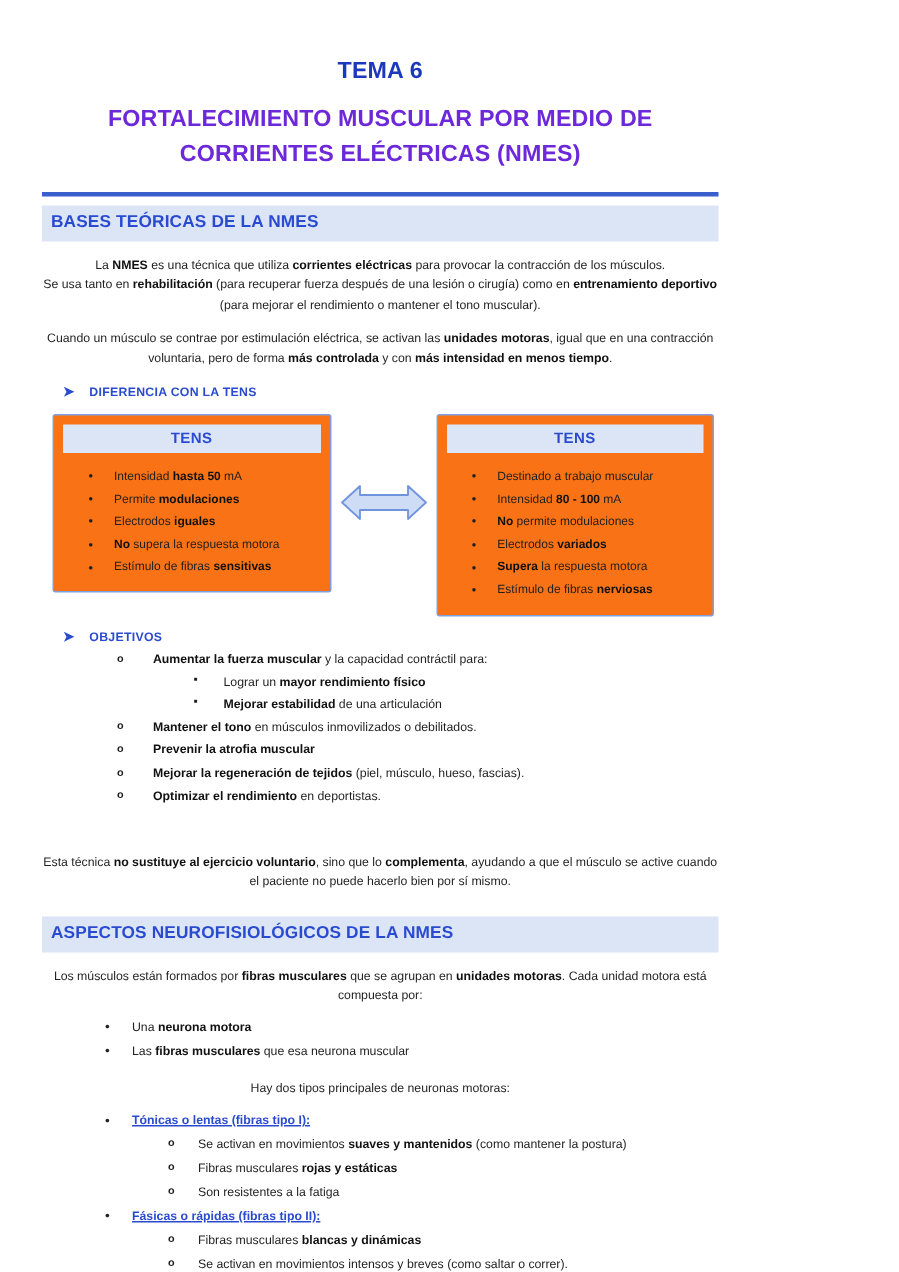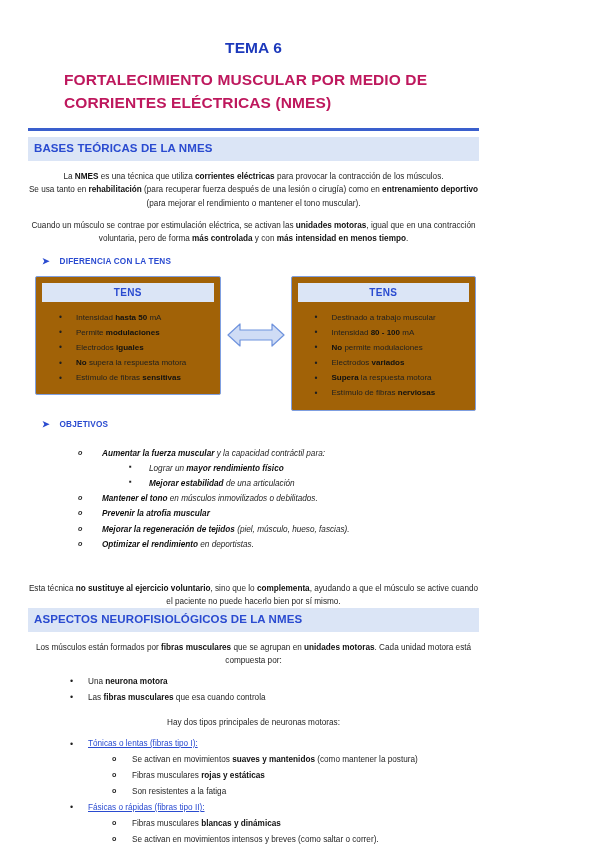--- a/index.html
+++ b/index.html
@@ -27,22 +27,22 @@
   .doc-title {
     text-align: center;
     color: #1c39bb;
     font-weight: bold;
     font-size: 15.5px;
     letter-spacing: 0.1px;
     margin: 10px 0 0 0;
     line-height: 1.25;
   }
   .doc-subtitle {
-    text-align: left;
-    color: #be185d;
+    text-align: center;
+    color: #6d28d9;
     font-weight: bold;
     font-size: 15.5px;
     line-height: 1.45;
     margin: 12px 36px 0 36px;
     letter-spacing: 0.1px;
   }
   .title-rule {
     height: 3px;
     background: #3a5fcd;
     margin: 14px 0 0 0;
@@ -96,21 +96,21 @@
     display: flex;
     align-items: flex-start;
     margin-top: 10px;
     gap: 0;
   }
   .cbox {
     border: 1.3px solid #7f9fe0;
     border-radius: 2px;
     padding: 6px 6px 9px 6px;
     box-sizing: border-box;
-    background: #a16207;
+    background: #f97316;
   }
   .cbox.left  { width: 228px; margin-left: 7px; }
   .cbox.right { width: 228px; margin-left: auto; margin-right: 3px; }
   .cbox-title {
     background: #dbe5f6;
     color: #2a4bd0;
     font-weight: bold;
     font-size: 10px;
     text-align: center;
     padding: 4px 0 4px 0;
@@ -142,24 +142,23 @@
     margin: 44px 0 0 0;
     display: flex;
     align-items: center;
     justify-content: center;
     width: 70px;
   }
   .mid-arrow svg { display: block; }
 
   
   ul.lvl2 {
-    margin: 17px 0 0 0;
+    margin: 3px 0 0 0;
     padding-left: 74px;
     list-style: none;
-    font-style: italic;
   }
   ul.lvl2 > li {
     font-size: 8.2px;
     line-height: 1.85;
     position: relative;
     color: #1f1f1f;
   }
   ul.lvl2 > li::before {
     content: "o";
     position: absolute;
@@ -205,21 +204,21 @@
     position: absolute;
     left: -18px;
     top: -0.5px;
     font-size: 9px;
     color: #1f1f1f;
   }
   ul.disc.fibers { margin-top: 7px; }
   .fiber-link {
     color: #2a4bd0;
     text-decoration: underline;
-    font-weight: normal;
+    font-weight: bold;
   }
   ul.circ {
     margin: 0;
     padding-left: 44px;
     list-style: none;
   }
   ul.circ > li {
     font-size: 8.2px;
     line-height: 1.95;
     position: relative;
@@ -316,29 +315,29 @@
     <li><b>Mantener el tono</b><span> en músculos inmovilizados o debilitados.</span></li>
     <li><b>Prevenir la atrofia muscular</b><span></span></li>
     <li><b>Mejorar la regeneración de tejidos</b><span> (piel, músculo, hueso, fascias).</span></li>
     <li><b>Optimizar el rendimiento</b><span> en deportistas.</span></li>
   </ul>
 
   <p class="body" style="margin-top:30px;">
     <span>Esta técnica </span><b>no sustituye al ejercicio voluntario</b><span>, sino que lo </span><b>complementa</b><span>, ayudando a que el músculo se active cuando el paciente no puede hacerlo bien por sí mismo.</span>
   </p>
 
-  <div class="section-bar" style="margin-top:0;">ASPECTOS NEUROFISIOLÓGICOS DE LA NMES</div>
+  <div class="section-bar" style="margin-top:17px;">ASPECTOS NEUROFISIOLÓGICOS DE LA NMES</div>
 
   <p class="body">
     <span>Los músculos están formados por </span><b>fibras musculares</b><span> que se agrupan en </span><b>unidades motoras</b><span>. Cada unidad motora está compuesta por:</span>
   </p>
 
   <ul class="disc">
     <li><span>Una </span><b>neurona motora</b><span></span></li>
-    <li><span>Las </span><b>fibras musculares</b><span> que esa cuando controla</span></li>
+    <li><span>Las </span><b>fibras musculares</b><span> que esa neurona muscular</span></li>
   </ul>
 
   <p class="body" style="margin-top:10px;">
     <span>Hay dos tipos principales de neuronas motoras:</span>
   </p>
 
   <ul class="disc fibers">
     <li>
       <span class="fiber-link">Tónicas o lentas (fibras tipo I):</span>
       <ul class="circ">

